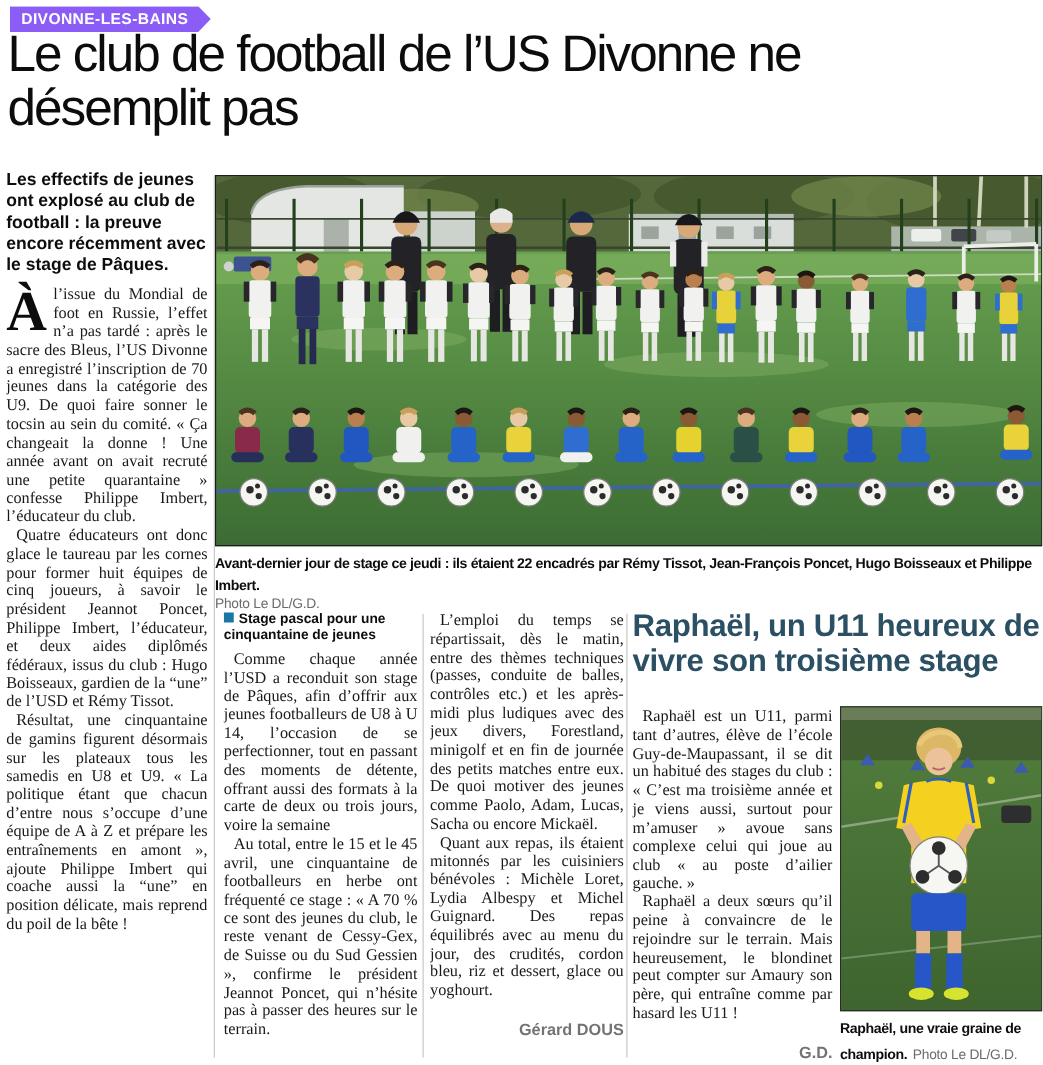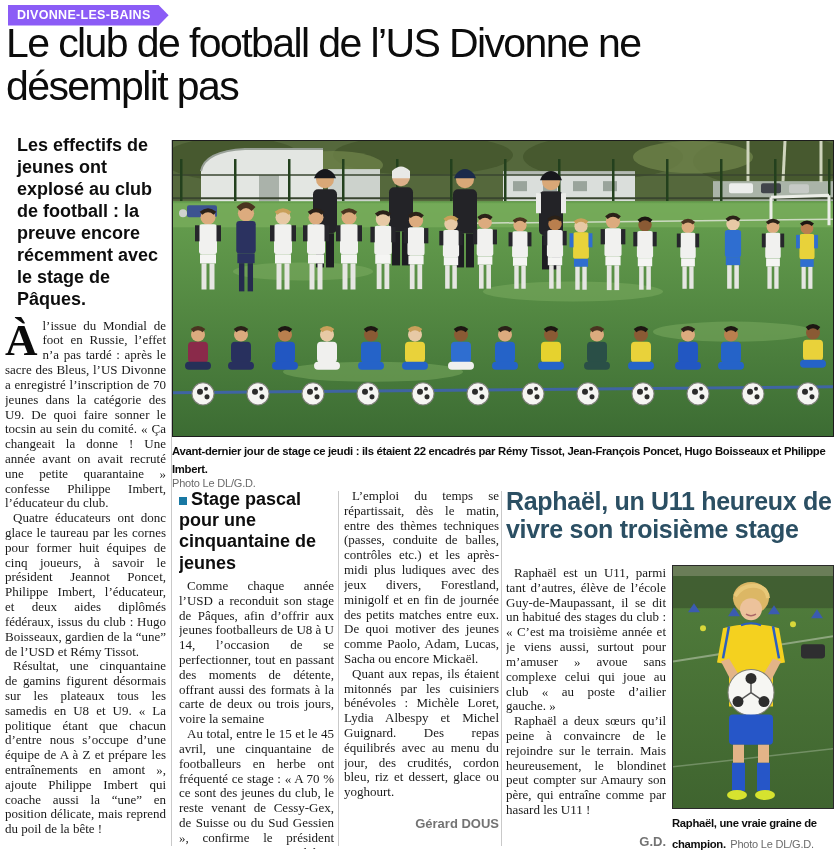--- a/index.html
+++ b/index.html
@@ -12,40 +12,40 @@
           padding:4px 18px 4px 9px;
           clip-path:polygon(0 0,calc(100% - 10px) 0,100% 50%,calc(100% - 10px) 100%,0 100%);}
 
   
   #headline{position:absolute;left:6px;top:22px;width:740px;margin:0;
             font-size:41px;font-weight:400;letter-spacing:-1.6px;line-height:1.05;
             color:#0c0c0c;}
 
   
   #colL{position:absolute;left:5px;top:135px;width:161px;height:714px;overflow:hidden;}
-  .lead{margin:0 0 8px 12px;font-weight:bold;font-size:18px;line-height:1.22;color:#0d0d0d;}
+  .lead{margin:0 0 8px 0;font-weight:bold;font-size:14px;line-height:1.22;color:#0d0d0d;}
   p.body{margin:0;font-family:"Liberation Serif","DejaVu Serif",serif;
          font-size:13px;line-height:1.14;text-align:justify;color:#191919;text-indent:8px;}
   p.body.noindent{text-indent:0;}
   .dropcap{float:left;font-family:"Liberation Serif",serif;font-weight:bold;
            font-size:45px;line-height:.8;margin:3px 5px 0 0;color:#0c0c0c;}
 
   
   #teamPhoto{position:absolute;left:172px;top:140px;width:660px;height:295px;margin:0;
              border:1px solid #1c1c1c;background:#4a6b35;}
   #teamPhoto svg{display:block;width:100%;height:100%;}
   #capMain{position:absolute;left:172px;top:441px;width:660px;}
   .cb{font-weight:bold;font-size:11.3px;letter-spacing:-.3px;line-height:1.3;color:#0d0d0d;}
   .cc{font-size:11px;color:#6b6b6b;letter-spacing:-.2px;}
   .ccblock{display:block;}
 
   
   #col2{position:absolute;left:179px;top:489px;width:155px;height:360px;overflow:hidden;}
   #col3{position:absolute;left:344px;top:489px;width:155px;height:360px;overflow:hidden;}
-  .subhead{margin:0 0 5px 0;font-size:18px;font-weight:bold;line-height:1.18;color:#0d0d0d;}
+  .subhead{margin:0 0 5px 0;font-size:11px;font-weight:bold;line-height:1.18;color:#0d0d0d;}
   .sq{display:inline-block;width:8px;height:8px;background:#1878a3;margin-right:4px;}
   .byline{font-weight:bold;font-size:13px;text-align:right;margin-top:16px;color:#737373;}
 
   
   #sbHead{position:absolute;left:506px;top:487px;width:330px;margin:0;
           font-size:25px;font-weight:600;line-height:1.13;letter-spacing:-.3px;color:#2b4f63;}
   #sbText{position:absolute;left:506px;top:566px;width:160px;height:284px;overflow:hidden;}
   #boyPhoto{position:absolute;left:672px;top:565px;width:160px;height:242px;margin:0;
             border:1px solid #2a2a2a;background:#4e7a3b;}
   #boyPhoto svg{display:block;width:100%;height:100%;}

